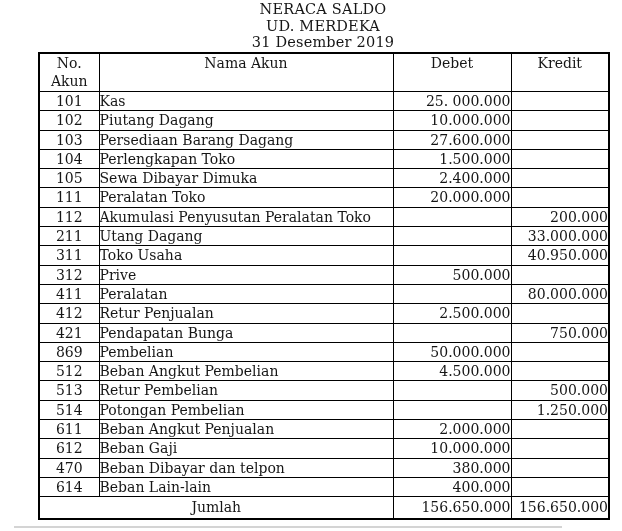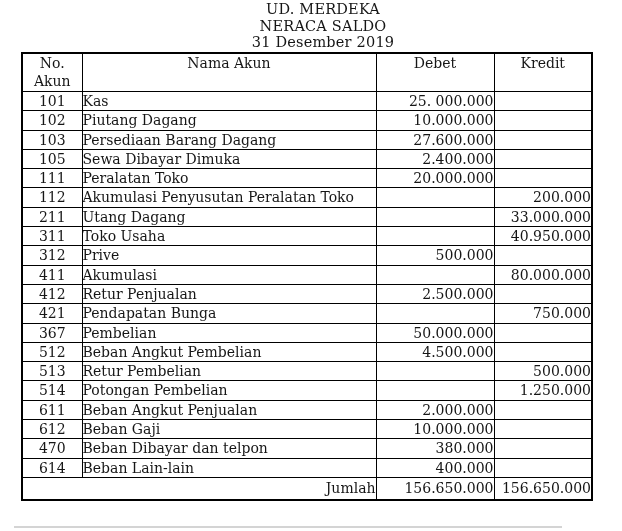--- a/index.html
+++ b/index.html
@@ -21,21 +21,21 @@
     left: 38px;
     top: 1px;
     width: 570px;
     text-align: center;
     font-size: 14.5px;
     line-height: 16.5px;
     letter-spacing: 0.2px;
   }
   table.tb {
     position: absolute;
-    left: 21px;
+    left: 38px;
     top: 52px;
     width: 570px;
     border-collapse: collapse;
     table-layout: fixed;
     font-size: 14px;
     border: 2px solid #000;
   }
   table.tb th, table.tb td {
     border: 1px solid #000;
     padding: 0;
@@ -56,39 +56,39 @@
     line-height: 18.3px;
   }
   tfoot td {
     height: 21px;
     line-height: 21px;
   }
   .c-no     { width: 60px;  text-align: center; }
   .c-nama   { width: 294px; text-align: left; padding-left: 12px; }
   .c-debet  { width: 118px; text-align: right; padding-right: 7px; }
   .c-kredit { width: 98px;  text-align: right; padding-right: 5px; margin-left: 48px; }
-  tfoot .f-label { text-align: right; }
+  tfoot .f-label { text-align: center; }
   .scan-shadow {
     position: absolute;
     left: 14px;
     top: 526px;
     width: 548px;
     height: 2px;
     background: #c9c9c9;
     opacity: 0.8;
   }
 </style>
 </head>
 <body>
 
 <div class="page">
 
   <div class="titles">
+    <div>NERACA SALDO</div>
     <div>UD. MERDEKA</div>
-    <div>NERACA SALDO</div>
     <div>31 Desember 2019</div>
   </div>
 
   <table class="tb">
     <colgroup>
       <col style="width:60px">
         <col style="width:294px">
         <col style="width:118px">
         <col style="width:98px">
     </colgroup>
@@ -118,20 +118,26 @@
     <td class="c-kredit"></td>
   </tr>
 
   <tr>
     <td class="c-no">103</td>
     <td class="c-nama">Persediaan Barang Dagang</td>
     <td class="c-debet">27.600.000</td>
     <td class="c-kredit"></td>
   </tr>
 
+  <tr>
+    <td class="c-no">104</td>
+    <td class="c-nama">Perlengkapan Toko</td>
+    <td class="c-debet">1.500.000</td>
+    <td class="c-kredit"></td>
+  </tr>
 
   <tr>
     <td class="c-no">105</td>
     <td class="c-nama">Sewa Dibayar Dimuka</td>
     <td class="c-debet">2.400.000</td>
     <td class="c-kredit"></td>
   </tr>
 
   <tr>
     <td class="c-no">111</td>
@@ -163,41 +169,41 @@
 
   <tr>
     <td class="c-no">312</td>
     <td class="c-nama">Prive</td>
     <td class="c-debet">500.000</td>
     <td class="c-kredit"></td>
   </tr>
 
   <tr>
     <td class="c-no">411</td>
-    <td class="c-nama">Akumulasi</td>
+    <td class="c-nama">Peralatan</td>
     <td class="c-debet"></td>
     <td class="c-kredit">80.000.000</td>
   </tr>
 
   <tr>
     <td class="c-no">412</td>
     <td class="c-nama">Retur Penjualan</td>
     <td class="c-debet">2.500.000</td>
     <td class="c-kredit"></td>
   </tr>
 
   <tr>
     <td class="c-no">421</td>
     <td class="c-nama">Pendapatan Bunga</td>
     <td class="c-debet"></td>
     <td class="c-kredit">750.000</td>
   </tr>
 
   <tr>
-    <td class="c-no">367</td>
+    <td class="c-no">869</td>
     <td class="c-nama">Pembelian</td>
     <td class="c-debet">50.000.000</td>
     <td class="c-kredit"></td>
   </tr>
 
   <tr>
     <td class="c-no">512</td>
     <td class="c-nama">Beban Angkut Pembelian</td>
     <td class="c-debet">4.500.000</td>
     <td class="c-kredit"></td>

